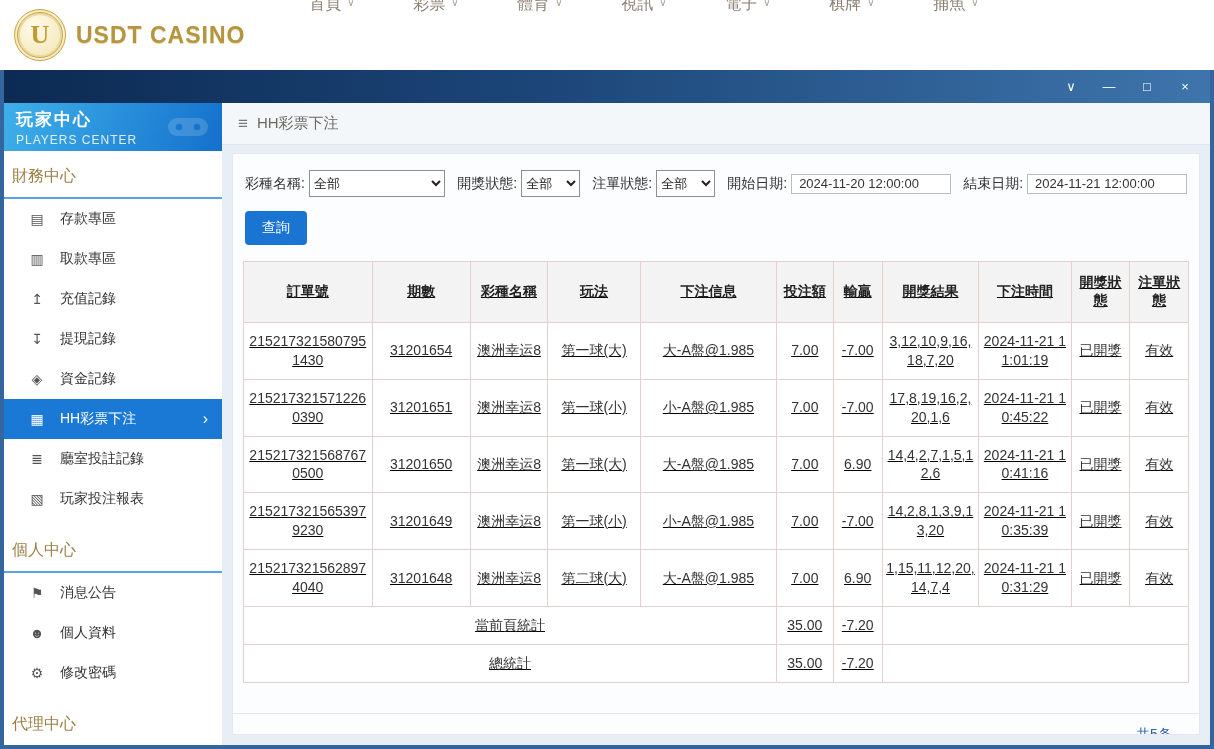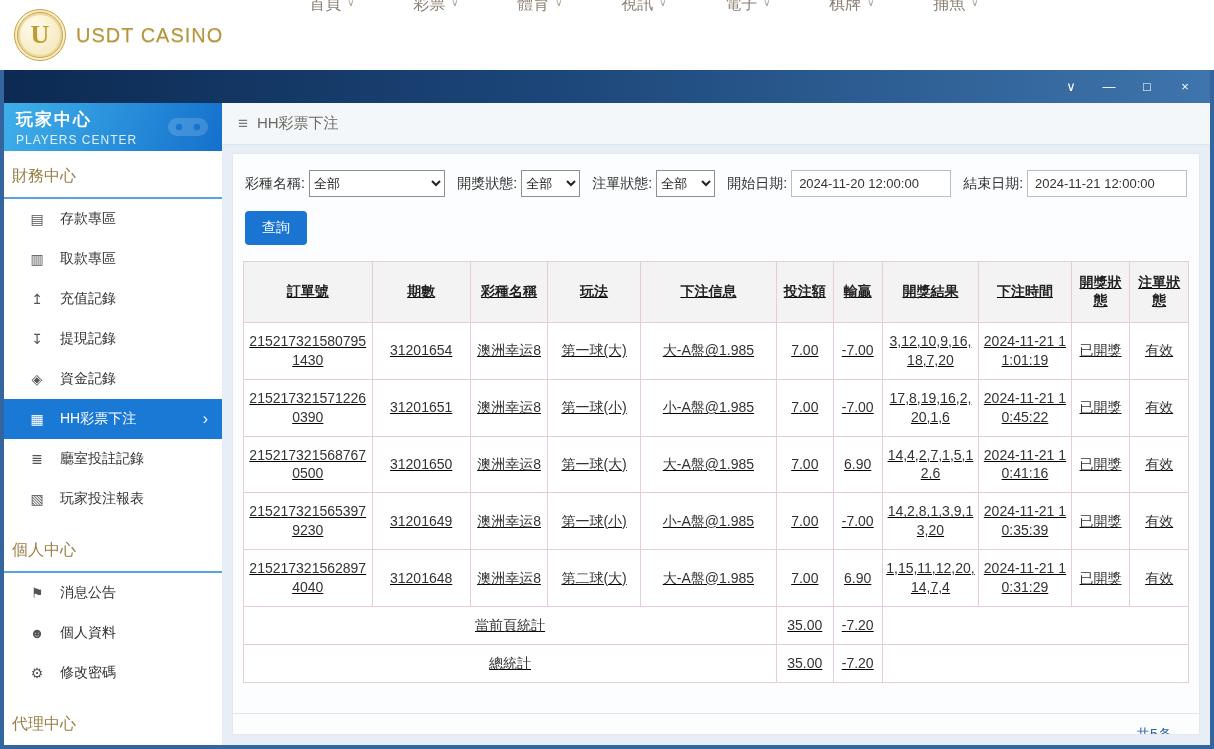--- a/index.html
+++ b/index.html
@@ -21,21 +21,21 @@
   .logo-badge {
     width: 52px; height: 52px; border-radius: 50%;
     border: 4px double #c9a23b;
     box-shadow: inset 0 0 0 2px #ead9a4;
     display: flex; align-items: center; justify-content: center;
     color: #c09a33; font-family: "Liberation Serif", serif;
     font-weight: bold; font-size: 26px;
     background: radial-gradient(circle at 35% 30%, #fffbe9, #f3e3b2);
   }
   .logo-text {
-    color: #b5953f; font-weight: normal; font-size: 20px; letter-spacing: 1px;
+    color: #b5953f; font-weight: bold; font-size: 23px; letter-spacing: 1px;
     text-shadow: 0 1px 0 #e8d9ae;
   }
   .top-nav { flex: 1; display: flex; margin-left: 18px; }
   .nav-item {
     width: 104px; display: flex; align-items: flex-start; justify-content: center;
     gap: 6px; color: #8a7f72; font-size: 16px; cursor: pointer; height: 82px;
   }
   .nav-item .chev { font-size: 10px; color: #a9a29a; margin-top: 3px; }
 
   
@@ -101,21 +101,21 @@
   }
   .filters .flabel { margin-right: 4px; }
   .filters .fgap { margin-left: 12px; }
   .filters select {
     height: 27px; border: 1px solid #8f8f8f; background: #fff;
     font-size: 13px; color: #222; font-family: inherit;
   }
   .sel-wide { width: 148px; }
   .sel-small { width: 64px; }
   .date-input {
-    width: 160px; height: 27px; border: 1px solid #b9bec4;
+    width: 160px; height: 20px; border: 1px solid #b9bec4;
     font-size: 13px; padding: 1px 7px; color: #333; font-family: inherit; background:#fff;
   }
   .btn-row { padding: 14px 12px 10px; }
   .search-btn {
     background: #1a74d2; color: #fff; border: none; border-radius: 4px;
     padding: 8px 17px; font-size: 14px; cursor: pointer; font-family: inherit;
   }
   .table-wrap { padding: 6px 10px 16px; text-decoration: underline; }
   table { width: 100%; border-collapse: collapse; table-layout: fixed; background: #fff; }
   th {

